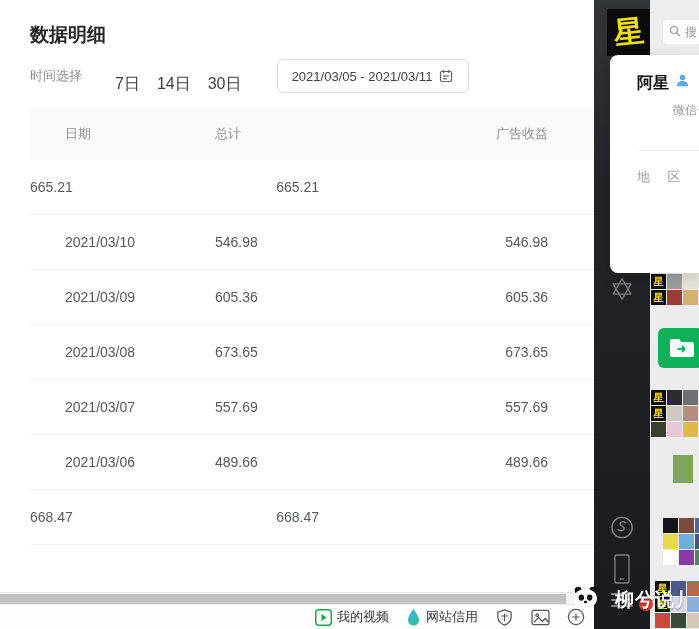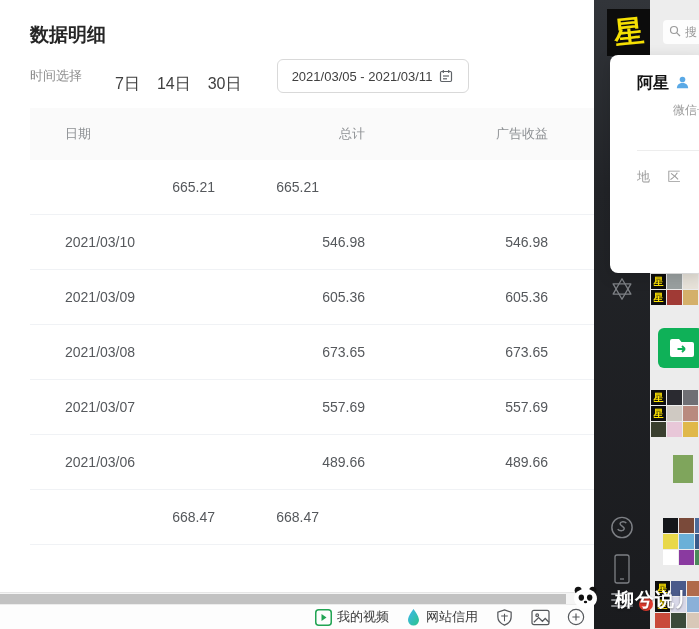--- a/index.html
+++ b/index.html
@@ -13,21 +13,21 @@
   .filter-label{color:#8c8c8c;font-size:13px;width:85px;}
   .preset{font-size:16px;color:#404040;margin-right:17px;cursor:pointer;margin-top:16px;}
   .date-box{margin-left:18px;width:190px;height:32px;border:1px solid #d9d9d9;border-radius:6px;
             display:flex;align-items:center;justify-content:center;gap:7px;font-size:13px;color:#404040;background:#fff;cursor:pointer;}
 
   .table{position:absolute;left:30px;top:108px;width:564px;}
   .thead,.trow{display:grid;grid-template-columns:185px 150px 229px;align-items:center;}
   .thead{height:52px;background:#fafafa;font-size:13px;color:#8e9194;}
   .trow{height:54px;border-bottom:1px solid #f0f2f5;font-size:14px;color:#55585c;background:#fff;}
   .c1{padding-left:35px;text-align:left;}
-  .c2{text-align:right;}
+  .c2{}
   .c3{text-align:right;padding-right:46px;}
 
   .hscroll-track{position:absolute;left:0;top:592px;width:594px;height:12px;background:#f5f5f5;border-top:1px solid #e6e6e6;}
   .hscroll-thumb{position:absolute;left:0;top:1px;width:566px;height:11px;background:#c2c2c2;}
 
   .bottom-bar{position:absolute;left:0;top:604px;width:645px;height:25px;background:#fdfdfd;border-top:1px solid #ececec;
               display:flex;align-items:center;padding-left:315px;box-sizing:border-box;gap:17px;}
   .bar-item{display:flex;align-items:center;gap:5px;font-size:13px;color:#3a3a3a;white-space:nowrap;cursor:pointer;}
   .bar-icon{display:flex;align-items:center;cursor:pointer;}
 
@@ -43,21 +43,21 @@
 
   
   .right-col{position:absolute;left:650px;top:0;width:49px;height:629px;background:#ececec;}
   .search-area{position:absolute;left:650px;top:0;width:49px;height:55px;background:#ededed;}
   .search-pill{position:absolute;left:13px;top:20px;width:48px;height:24px;background:#fdfdfd;border-radius:4px;
                display:flex;align-items:center;gap:4px;padding-left:6px;box-sizing:border-box;font-size:12px;color:#9a9a9a;cursor:text;}
 
   .profile-card{position:absolute;left:610px;top:55px;width:95px;height:218px;background:#fff;
                 border-radius:8px;box-shadow:0 4px 16px rgba(0,0,0,.14);z-index:5;}
   .profile-name{position:absolute;left:27px;top:18px;font-size:16px;font-weight:700;color:#111;
-                display:flex;align-items:flex-end;gap:6px;white-space:nowrap;}
+                display:flex;align-items:flex-start;gap:6px;white-space:nowrap;}
   .profile-id{position:absolute;left:27px;top:47px;font-size:12px;color:#9b9b9b;white-space:nowrap;margin-left:36px;}
   .profile-divider{position:absolute;left:27px;right:0;top:95px;border-top:1px solid #ededed;}
   .profile-region{position:absolute;left:27px;top:113px;font-size:13px;color:#9b9b9b;letter-spacing:7px;white-space:nowrap;}
 
   .profile-avatar{position:absolute;left:607px;top:9px;width:43px;height:47px;background:#0c0c0c;z-index:4;
                   display:flex;align-items:center;justify-content:center;cursor:pointer;}
   .profile-avatar span{color:#f5e003;font-size:30px;font-weight:700;transform:rotate(-6deg);font-family:"Liberation Sans","DejaVu Sans",sans-serif;}
 
   .thumb-grid{position:absolute;display:grid;gap:1px;z-index:1;}
   .tg-a{left:651px;top:258px;}

